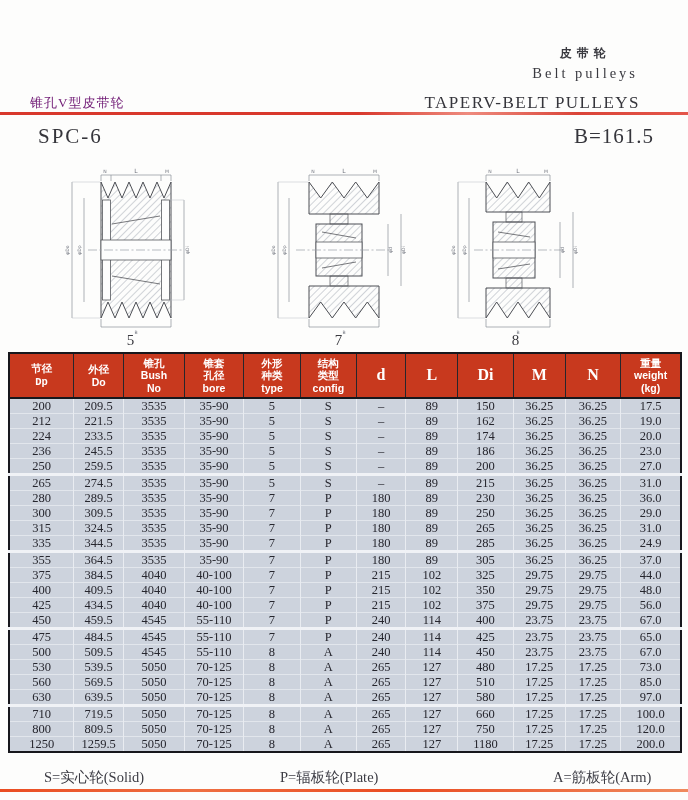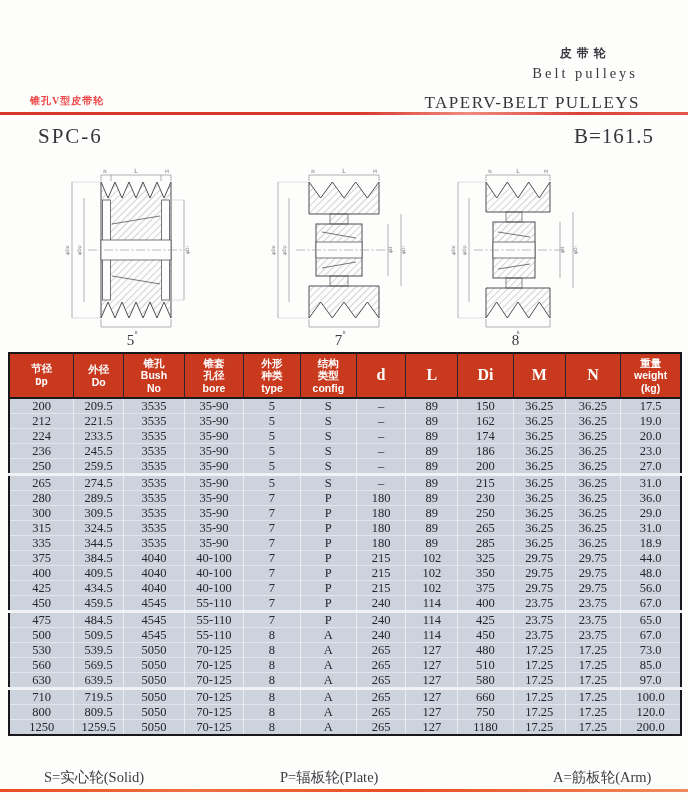--- a/index.html
+++ b/index.html
@@ -7,21 +7,21 @@
     position:relative;width:688px;height:800px;overflow:hidden;
     background:#fdfdfc;
     font-family:"Liberation Serif", serif;
     color:#2b2b33;
   }
   
   .hdr-right{position:absolute;top:45px;right:50px;text-align:center;}
   .hdr-cn{font-size:12px;font-weight:bold;letter-spacing:5px;color:#3a3a40;}
   .hdr-en{font-size:14.5px;letter-spacing:3px;margin-top:3px;color:#3a3a40;}
   .hdr-caps{position:absolute;top:93px;right:48px;font-size:17px;letter-spacing:1.5px;color:#35353b;}
-  .hdr-left{position:absolute;top:94px;left:30px;font-size:10px;font-weight:bold;letter-spacing:1px;color:#ef4444;}
+  .hdr-left{position:absolute;top:94px;left:30px;font-size:13px;font-weight:normal;letter-spacing:1px;color:#701a75;}
   .rule{position:absolute;left:0;width:688px;}
   .rule-top{top:112px;height:2.5px;background:linear-gradient(90deg,#d8382c 0%,#d8382c 52%,#ee8b7e 68%,#da4438 84%,#e4564a 100%);}
   .model{position:absolute;top:124px;left:38px;font-size:21px;letter-spacing:2px;color:#35353b;}
   .belt-width{position:absolute;top:124px;right:34px;font-size:21px;letter-spacing:1px;color:#35353b;}
   
   .drawing{position:absolute;text-align:center;}
   .d5{left:56px;top:166px;}
   .d7{left:264px;top:166px;}
   .d8{left:446px;top:166px;}
   .dnum{font-size:15px;color:#3a3a40;margin-top:-4px;letter-spacing:1px;}
@@ -363,21 +363,35 @@
           <td>344.5</td>
           <td>3535</td>
           <td>35-90</td>
           <td>7</td>
           <td>P</td>
           <td>180</td>
           <td>89</td>
           <td>285</td>
           <td>36.25</td>
           <td>36.25</td>
-          <td>18.9</td>
+          <td>24.9</td>
+        </tr>
+        <tr class="gap">
+          <td>355</td>
+          <td>364.5</td>
+          <td>3535</td>
+          <td>35-90</td>
+          <td>7</td>
+          <td>P</td>
+          <td>180</td>
+          <td>89</td>
+          <td>305</td>
+          <td>36.25</td>
+          <td>36.25</td>
+          <td>37.0</td>
         </tr>
         <tr>
           <td>375</td>
           <td>384.5</td>
           <td>4040</td>
           <td>40-100</td>
           <td>7</td>
           <td>P</td>
           <td>215</td>
           <td>102</td>

